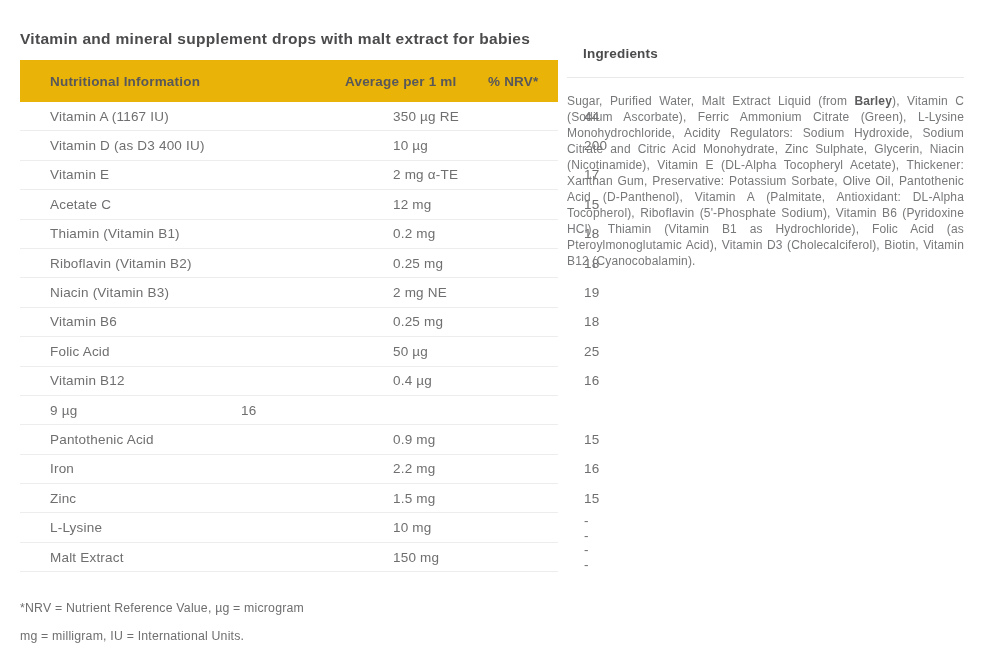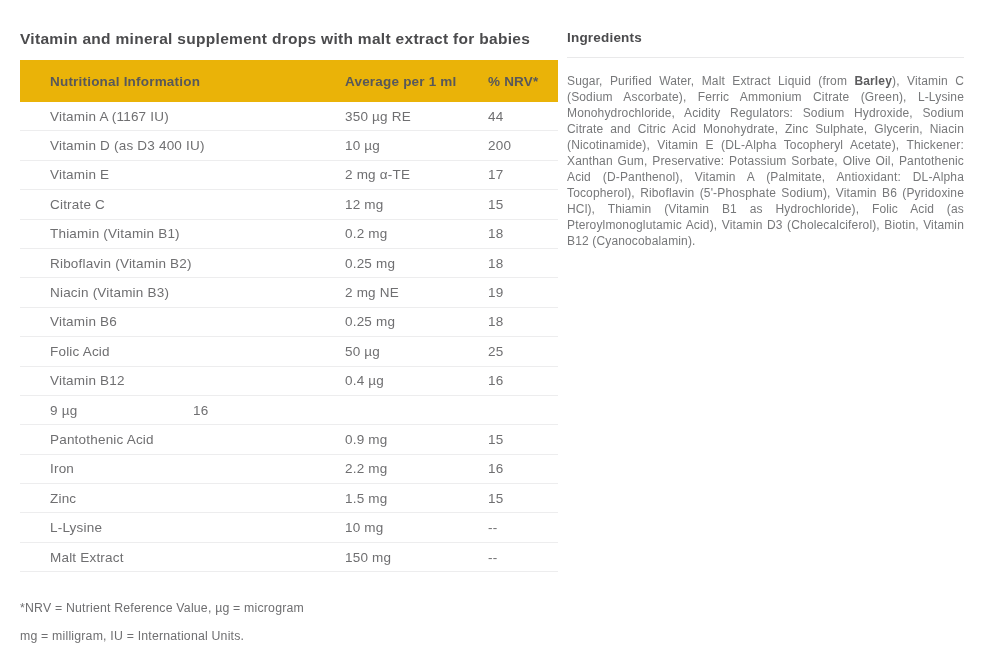--- a/index.html
+++ b/index.html
@@ -50,20 +50,21 @@
   .trow {
     display: flex;
     align-items: center;
     height: 29.4px;
     border-bottom: 1px solid #ededee;
     font-size: 13.5px;
     color: #6f6f71;
     padding-left: 30px;
     box-sizing: border-box;
     letter-spacing: 0.2px;
+    gap: 48px;
   }
   .c1 { width: 295px; flex: 0 0 295px; }
   .c2 { width: 143px; flex: 0 0 143px; }
   .c3 { flex: 1; }
   .footnote {
     margin: 0;
     font-size: 12.3px;
     color: #6f6f71;
     letter-spacing: 0.2px;
   }
@@ -71,21 +72,21 @@
   .footnote.fn2 { margin-top: 14px; }
 
   
   .right-col {
     position: absolute;
     left: 567px;
     top: 30px;
     width: 397px;
   }
   .ing-heading {
-    margin: 0;
+    margin: 16px;
     font-size: 13.5px;
     font-weight: 700;
     color: #4b4b4d;
     letter-spacing: 0.2px;
   }
   .ing-divider {
     height: 1px;
     background: #e9e9ea;
     margin-top: 12px;
   }
@@ -128,21 +129,21 @@
             <div class="c1">Vitamin D (as D3 400 IU)</div>
             <div class="c2">10 µg</div>
             <div class="c3">200</div>
           </div>
           <div class="trow">
             <div class="c1">Vitamin E</div>
             <div class="c2">2 mg α-TE</div>
             <div class="c3">17</div>
           </div>
           <div class="trow">
-            <div class="c1">Citrate C</div>
+            <div class="c1">Acetate C</div>
             <div class="c2">12 mg</div>
             <div class="c3">15</div>
           </div>
           <div class="trow">
             <div class="c1">Thiamin (Vitamin B1)</div>
             <div class="c2">0.2 mg</div>
             <div class="c3">18</div>
           </div>
           <div class="trow">
             <div class="c1">Riboflavin (Vitamin B2)</div>

